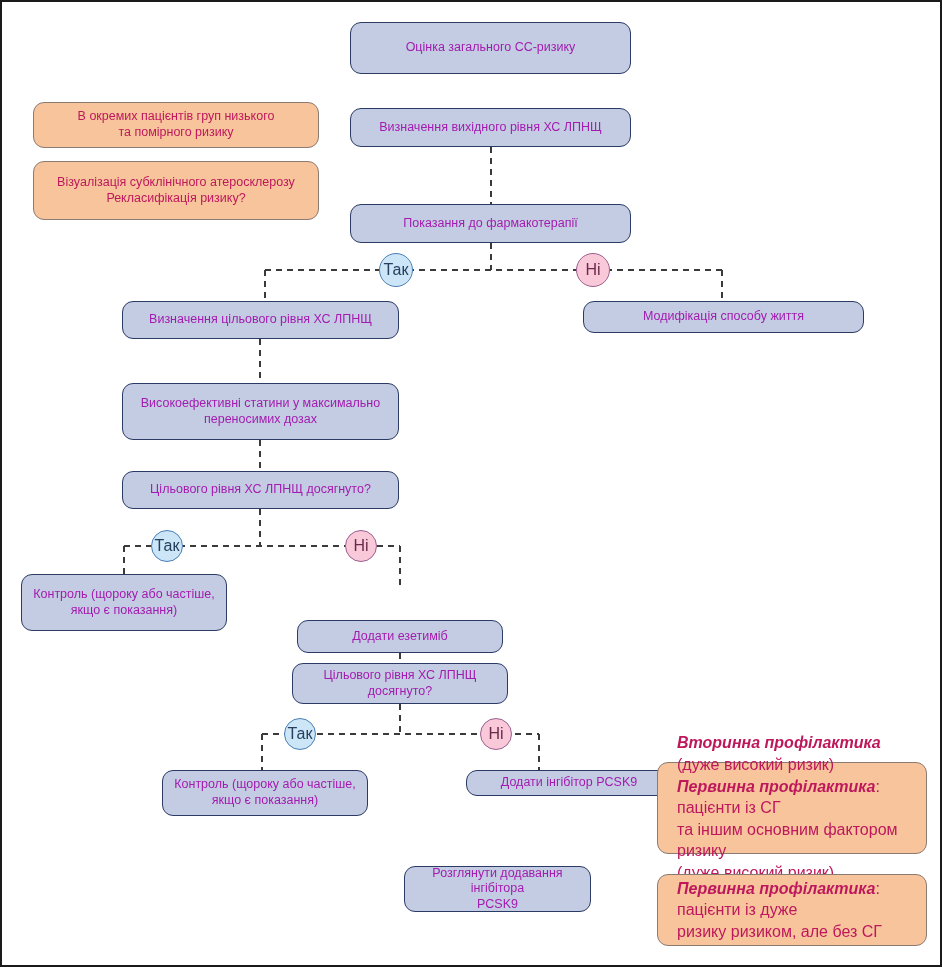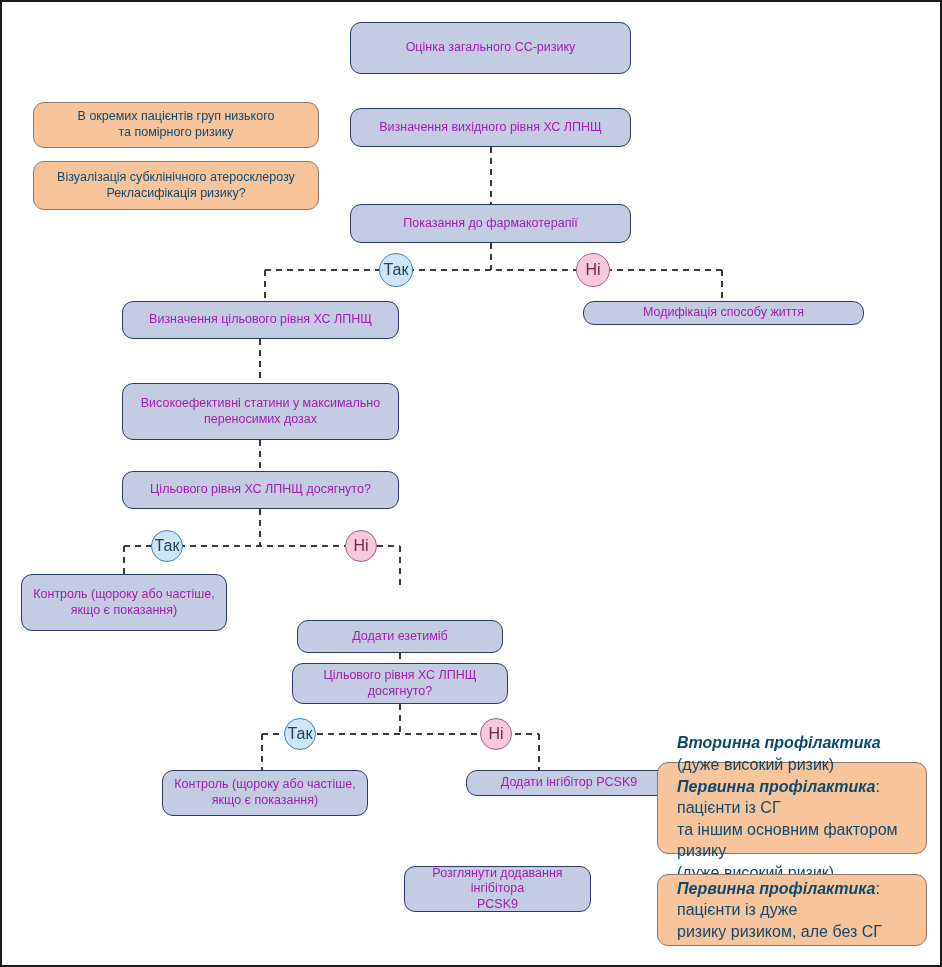--- a/index.html
+++ b/index.html
@@ -42,21 +42,21 @@
   }
   .node.blue {
     background: #c4cce3;
     border: 1.6px solid #2b3b66;
     color: #a21caf;
     font-size: 12.5px;
   }
   .node.orange {
     background: #f8c49c;
     border: 1.4px solid #8a7b72;
-    color: #0c4a6e;
+    color: #be185d;
     font-size: 12.5px;
   }
   .node.orange.note {
     justify-content: flex-start;
     text-align: left;
     padding: 10px 19px;
     line-height: 1.35;
     font-size: 16px;
   }
   .note-strong {
@@ -106,26 +106,26 @@
       <path d="M 398 702 L 398 732" fill="none" stroke="#3a3a3a" stroke-width="2" stroke-dasharray="6,5"></path>
       <path d="M 260 732 L 537 732" fill="none" stroke="#3a3a3a" stroke-width="2" stroke-dasharray="6,5"></path>
       <path d="M 260 732 L 260 768" fill="none" stroke="#3a3a3a" stroke-width="2" stroke-dasharray="6,5"></path>
       <path d="M 537 732 L 537 768" fill="none" stroke="#3a3a3a" stroke-width="2" stroke-dasharray="6,5"></path>
     </svg>
 
   <div id="nodes-layer">
       <div class="node blue" style="left: 348px; top: 20px; width: 281px; height: 52px;">Оцінка загального СС-ризику</div>
       <div class="node orange" style="left: 31px; top: 100px; width: 286px; height: 46px;">В окремих пацієнтів груп низького
 та помірного ризику</div>
-      <div class="node orange" style="left: 31px; top: 159px; width: 286px; height: 49px;">Візуалізація субклінічного атеросклерозу
+      <div class="node orange" style="left: 31px; top: 159px; width: 286px; height: 59px;">Візуалізація субклінічного атеросклерозу
 Рекласифікація ризику?</div>
       <div class="node blue" style="left: 348px; top: 106px; width: 281px; height: 39px;">Визначення вихідного рівня ХС ЛПНЩ</div>
       <div class="node blue" style="left: 348px; top: 202px; width: 281px; height: 39px;">Показання до фармакотерапії</div>
       <div class="node blue" style="left: 120px; top: 299px; width: 277px; height: 38px;">Визначення цільового рівня ХС ЛПНЩ</div>
-      <div class="node blue" style="left: 581px; top: 299px; width: 281px; height: 24px;">Модифікація способу життя</div>
+      <div class="node blue" style="left: 581px; top: 299px; width: 281px; height: 32px;">Модифікація способу життя</div>
       <div class="node blue" style="left: 120px; top: 381px; width: 277px; height: 57px;">Високоефективні статини у максимально
 переносимих дозах</div>
       <div class="node blue" style="left: 120px; top: 469px; width: 277px; height: 38px;">Цільового рівня ХС ЛПНЩ досягнуто?</div>
       <div class="node blue" style="left: 19px; top: 572px; width: 206px; height: 57px;">Контроль (щороку або частіше,
 якщо є показання)</div>
       <div class="node blue" style="left: 295px; top: 618px; width: 206px; height: 33px;">Додати езетиміб</div>
       <div class="node blue" style="left: 290px; top: 661px; width: 216px; height: 41px;">Цільового рівня ХС ЛПНЩ досягнуто?</div>
       <div class="node blue" style="left: 160px; top: 768px; width: 206px; height: 46px;">Контроль (щороку або частіше,
 якщо є показання)</div>
       <div class="node blue" style="left: 426px; top: 768px; width: 206px; height: 26px; margin-left: 38px;">Додати інгібітор PCSK9</div>

